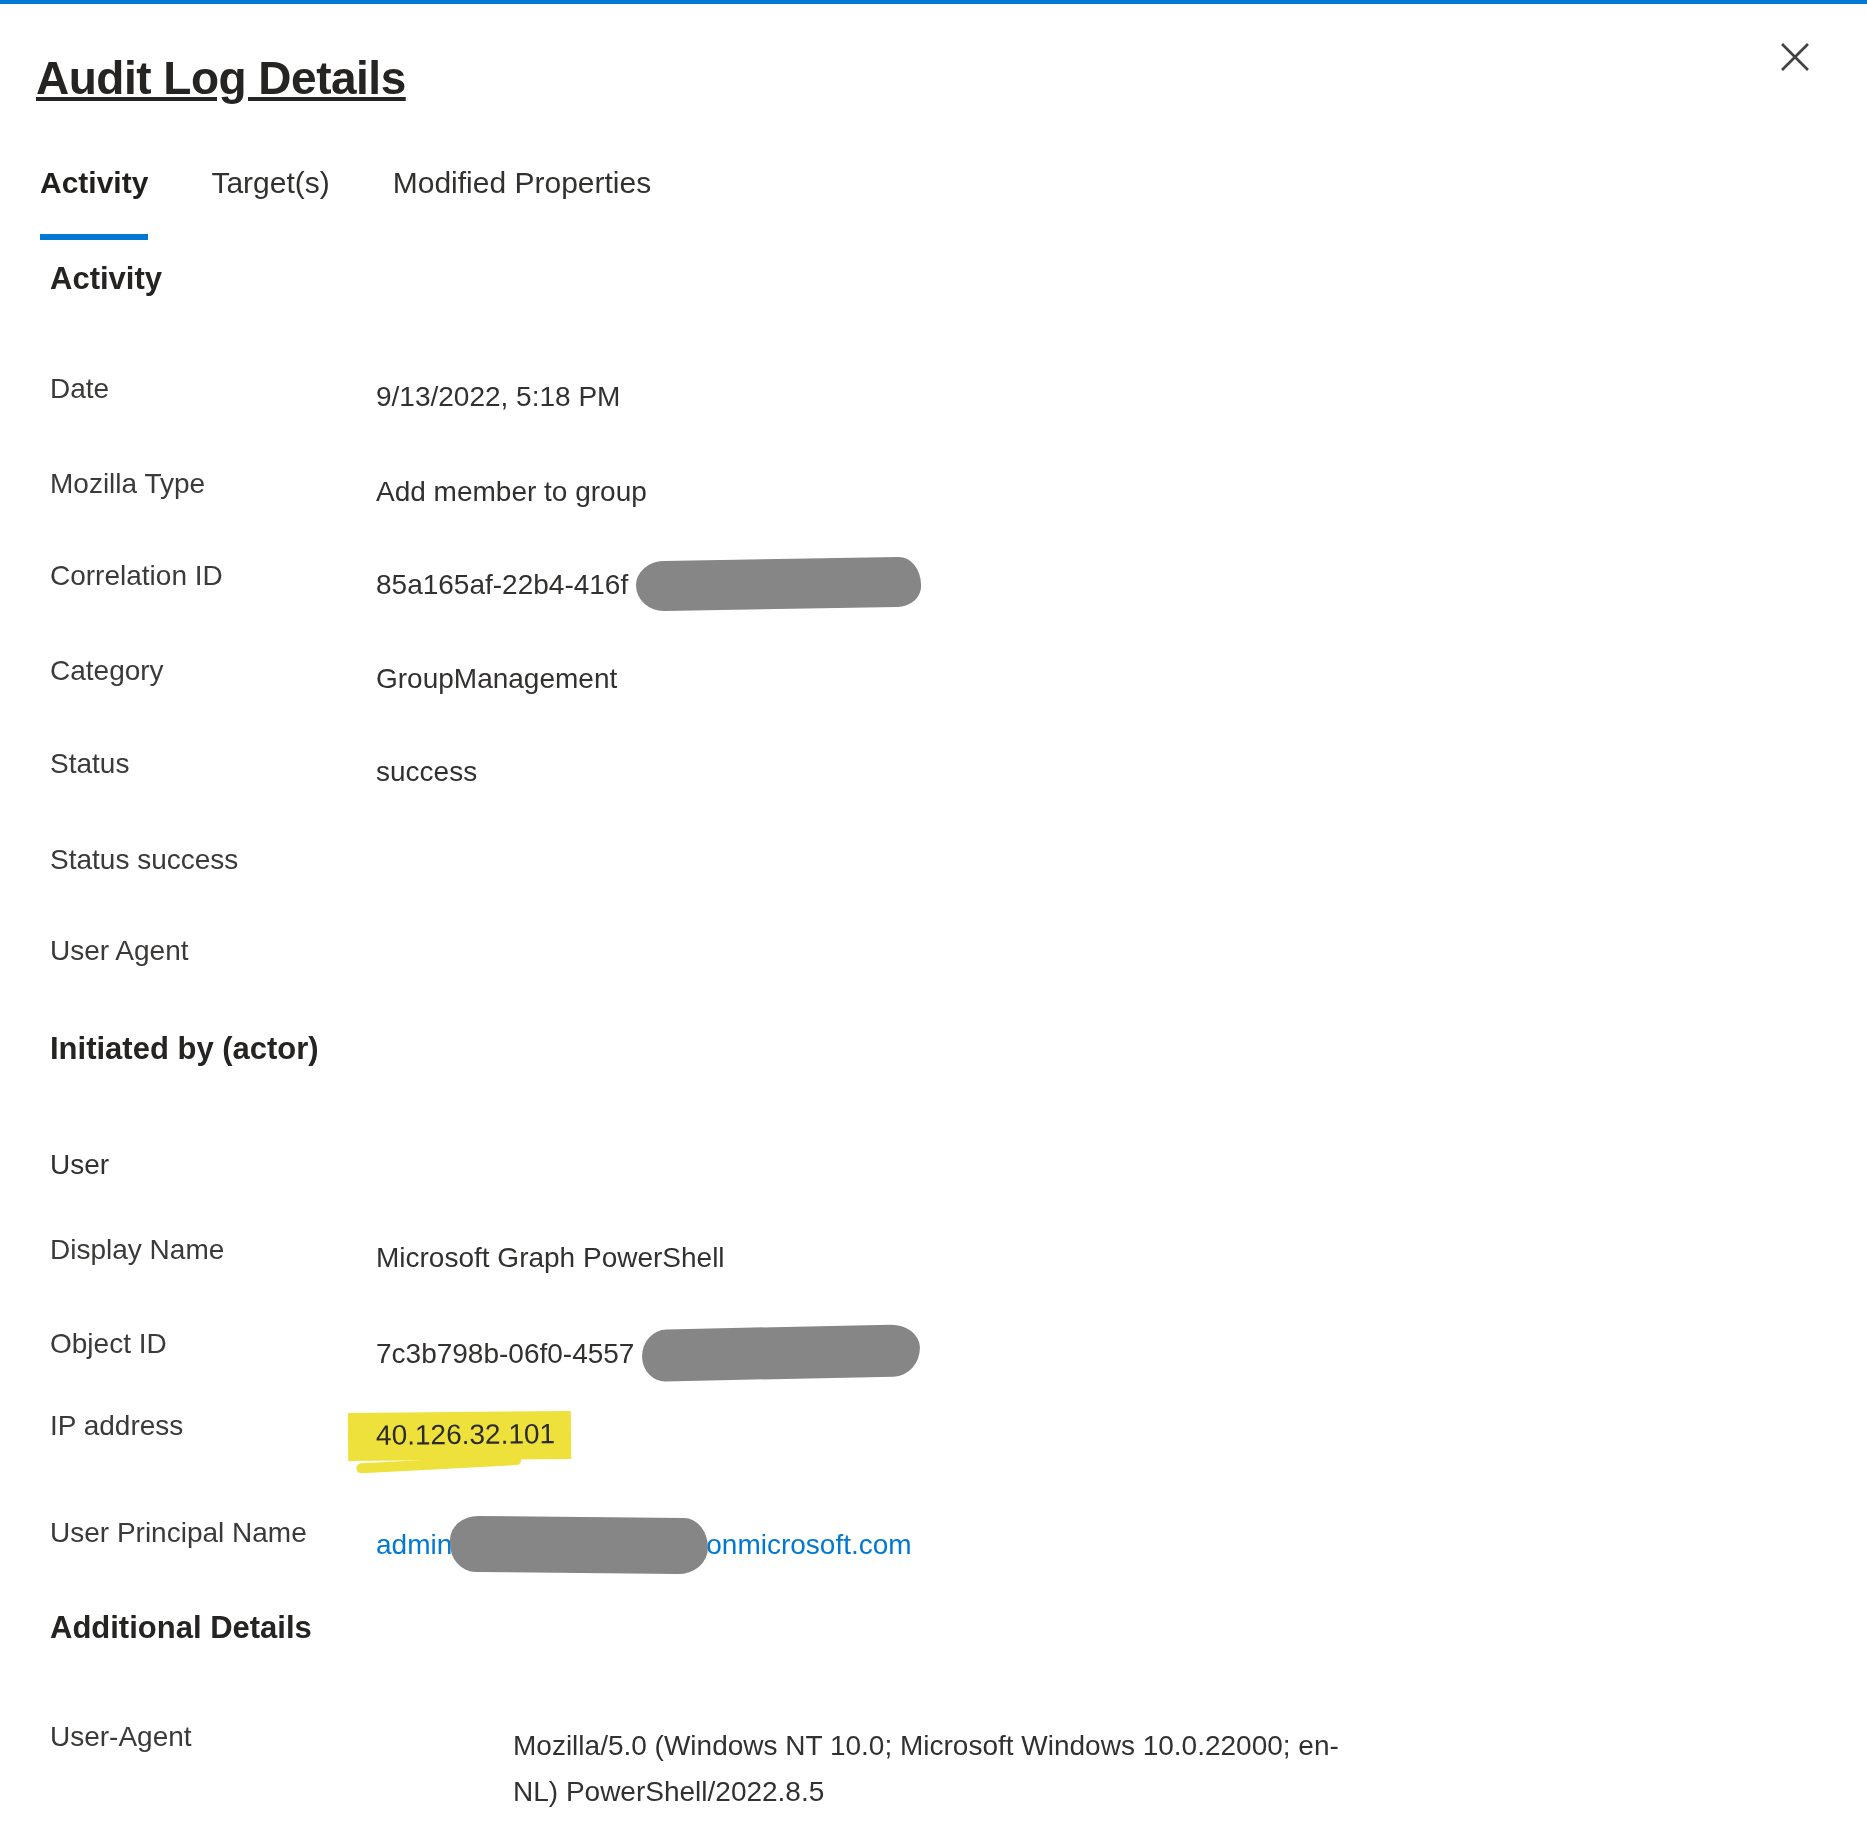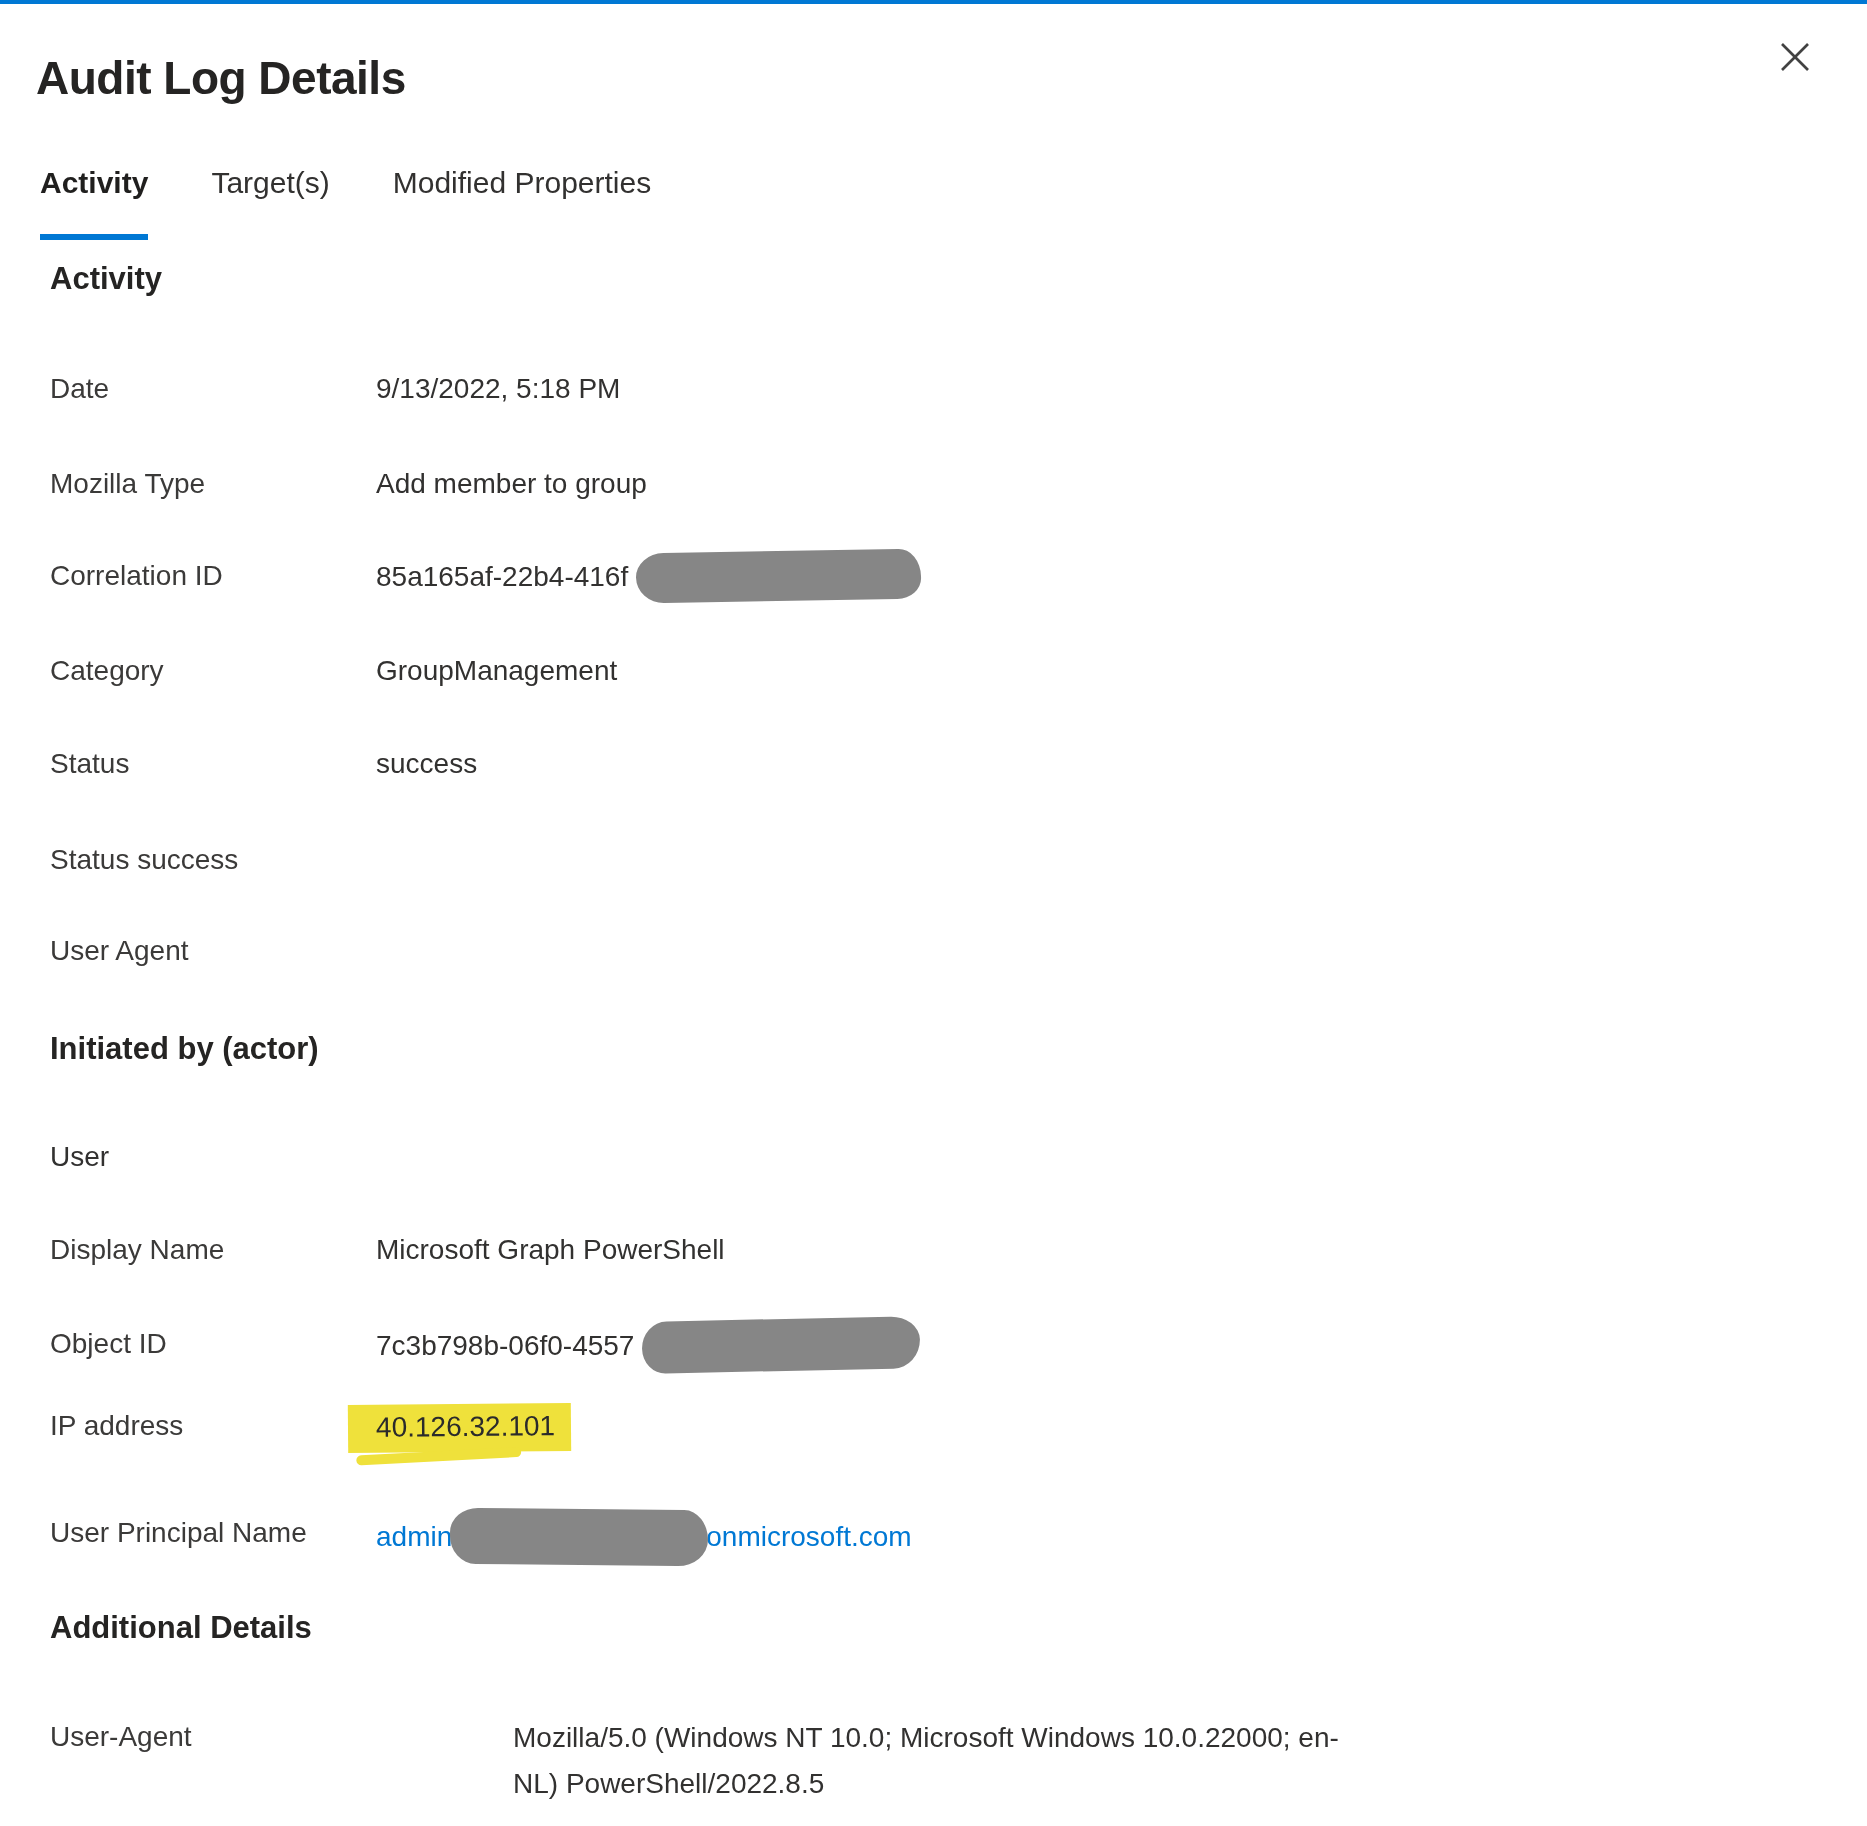--- a/index.html
+++ b/index.html
@@ -14,20 +14,21 @@
     position: relative;
     width: 1867px; height: 1826px;
     background: #ffffff;
     border-top: 4px solid #0078d4;
     box-sizing: border-box;
   }
   .page-title {
     position: absolute; left: 36px; top: 16px;
     font-size: 46px; font-weight: 600; color: #252423;
     letter-spacing: -0.5px;
+    text-decoration: underline;
   }
   .close-btn {
     position: absolute; left: 1778px; top: 36px;
     width: 34px; height: 34px;
     display: flex; align-items: center; justify-content: center;
     cursor: pointer; background: transparent; border: none; padding: 0;
   }
   .tabbar {
     position: absolute; left: 40px; top: 158px;
     display: flex; gap: 63px;
@@ -52,21 +53,21 @@
   .row {
     position: absolute; left: 50px; width: 1780px;
     display: flex; align-items: flex-start;
     font-size: 28px; line-height: 44px;
   }
   .row-label {
     flex: none; width: 326px;
     color: #3b3a39; white-space: nowrap;
   }
   .row.wide-label .row-label { width: 463px; }
-  .row-value { color: #323130; }
+  .row-value { color: #323130; margin-top: 8px; }
   .blob {
     display: inline-block;
     background: #868686;
     vertical-align: middle;
     position: relative;
   }
   .blob-corr {
     width: 285px; height: 50px; margin-left: 8px; top: -3px;
     border-radius: 30px 24px 26px 30px / 26px 30px 22px 28px;
     transform: rotate(-1deg);

